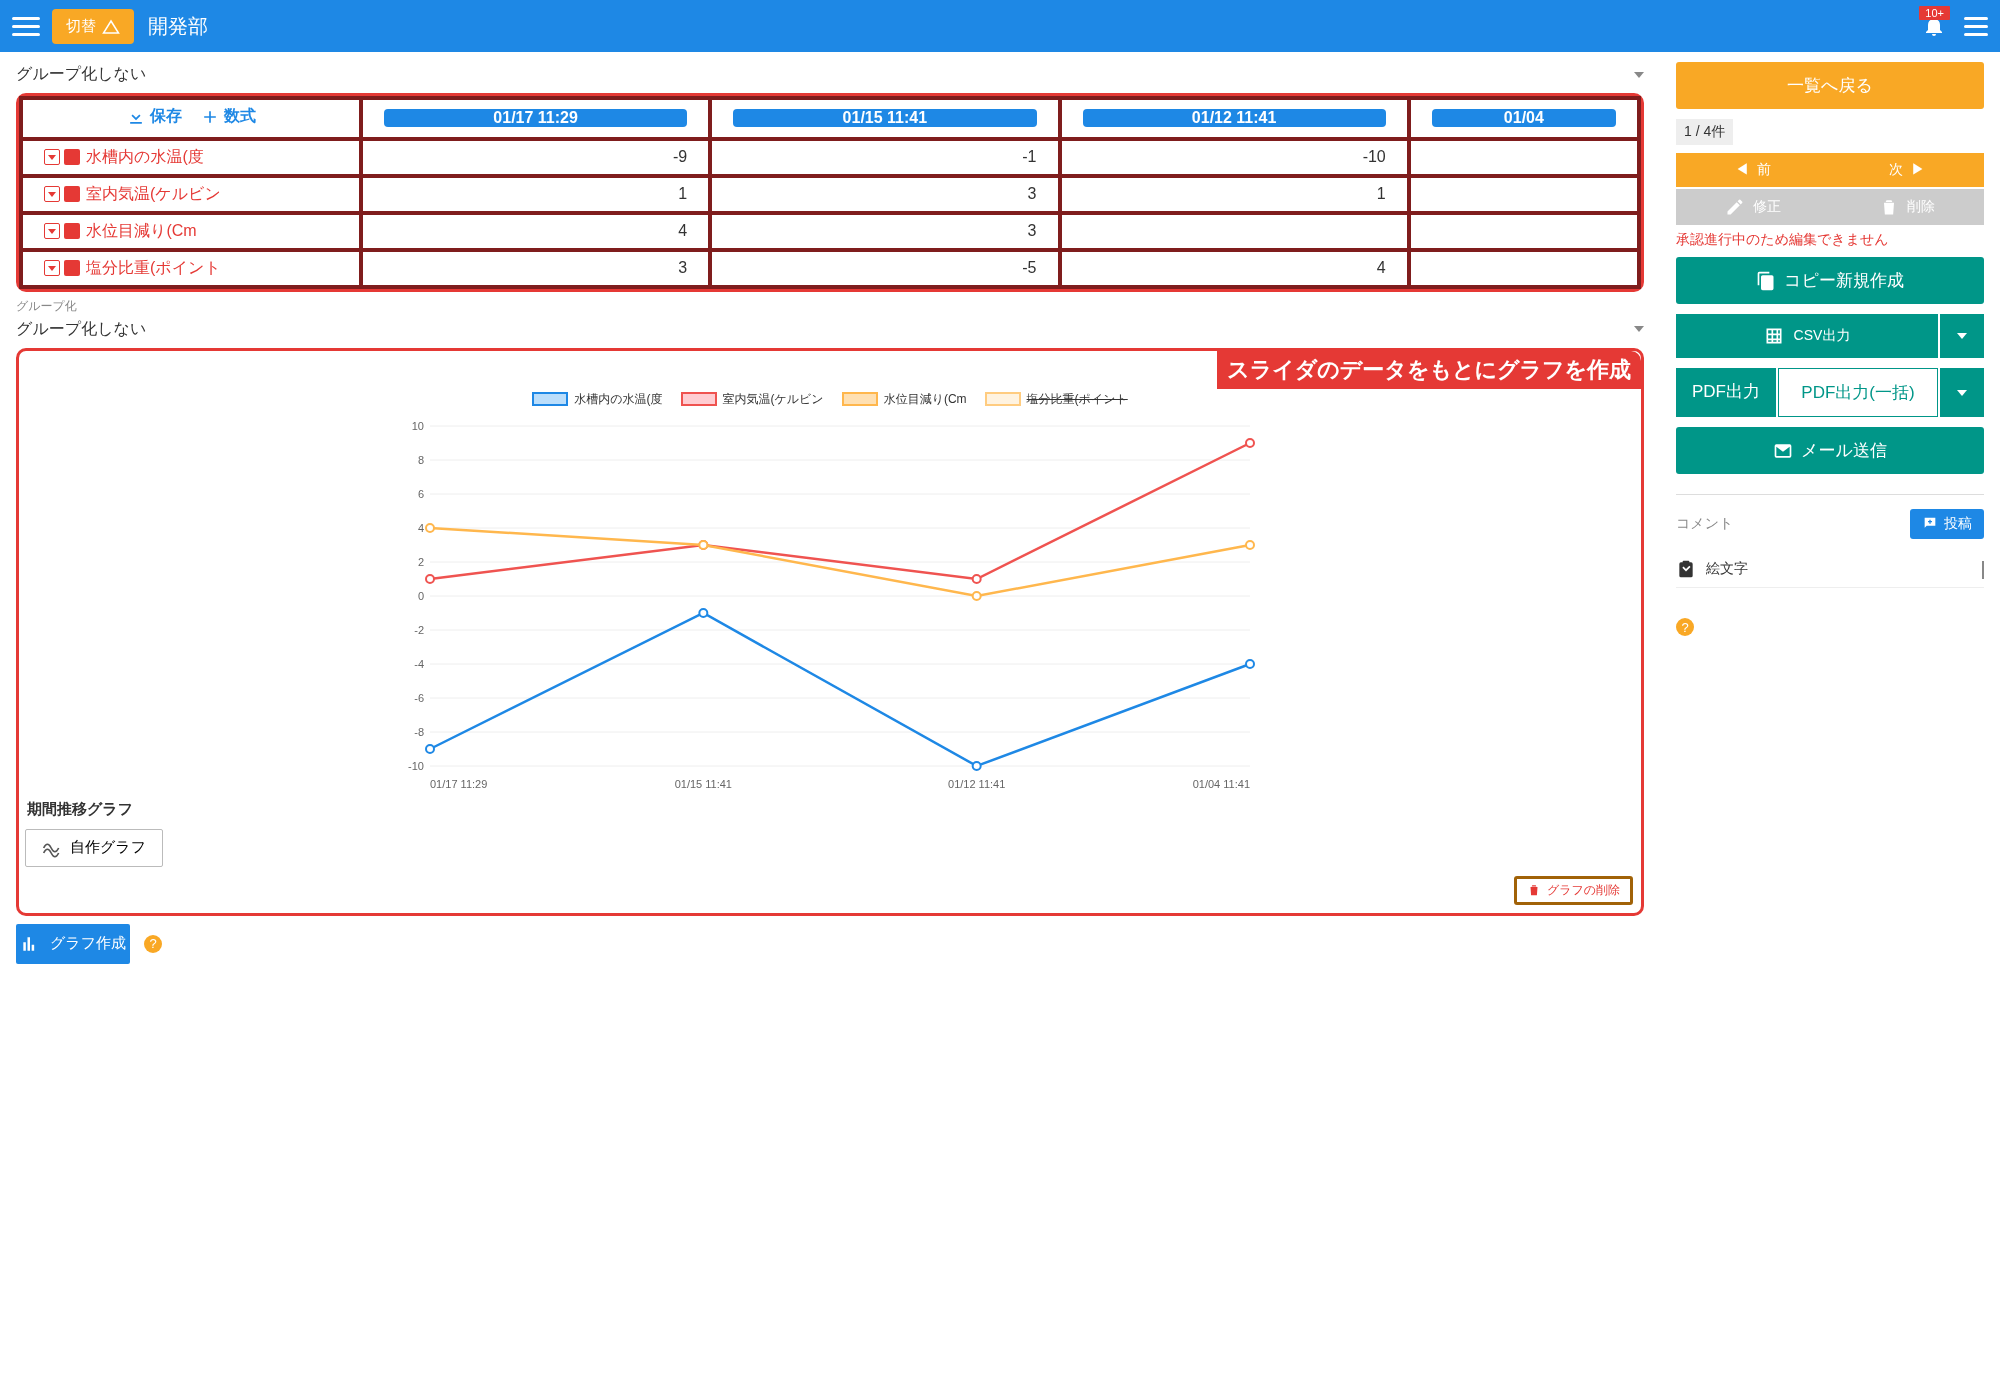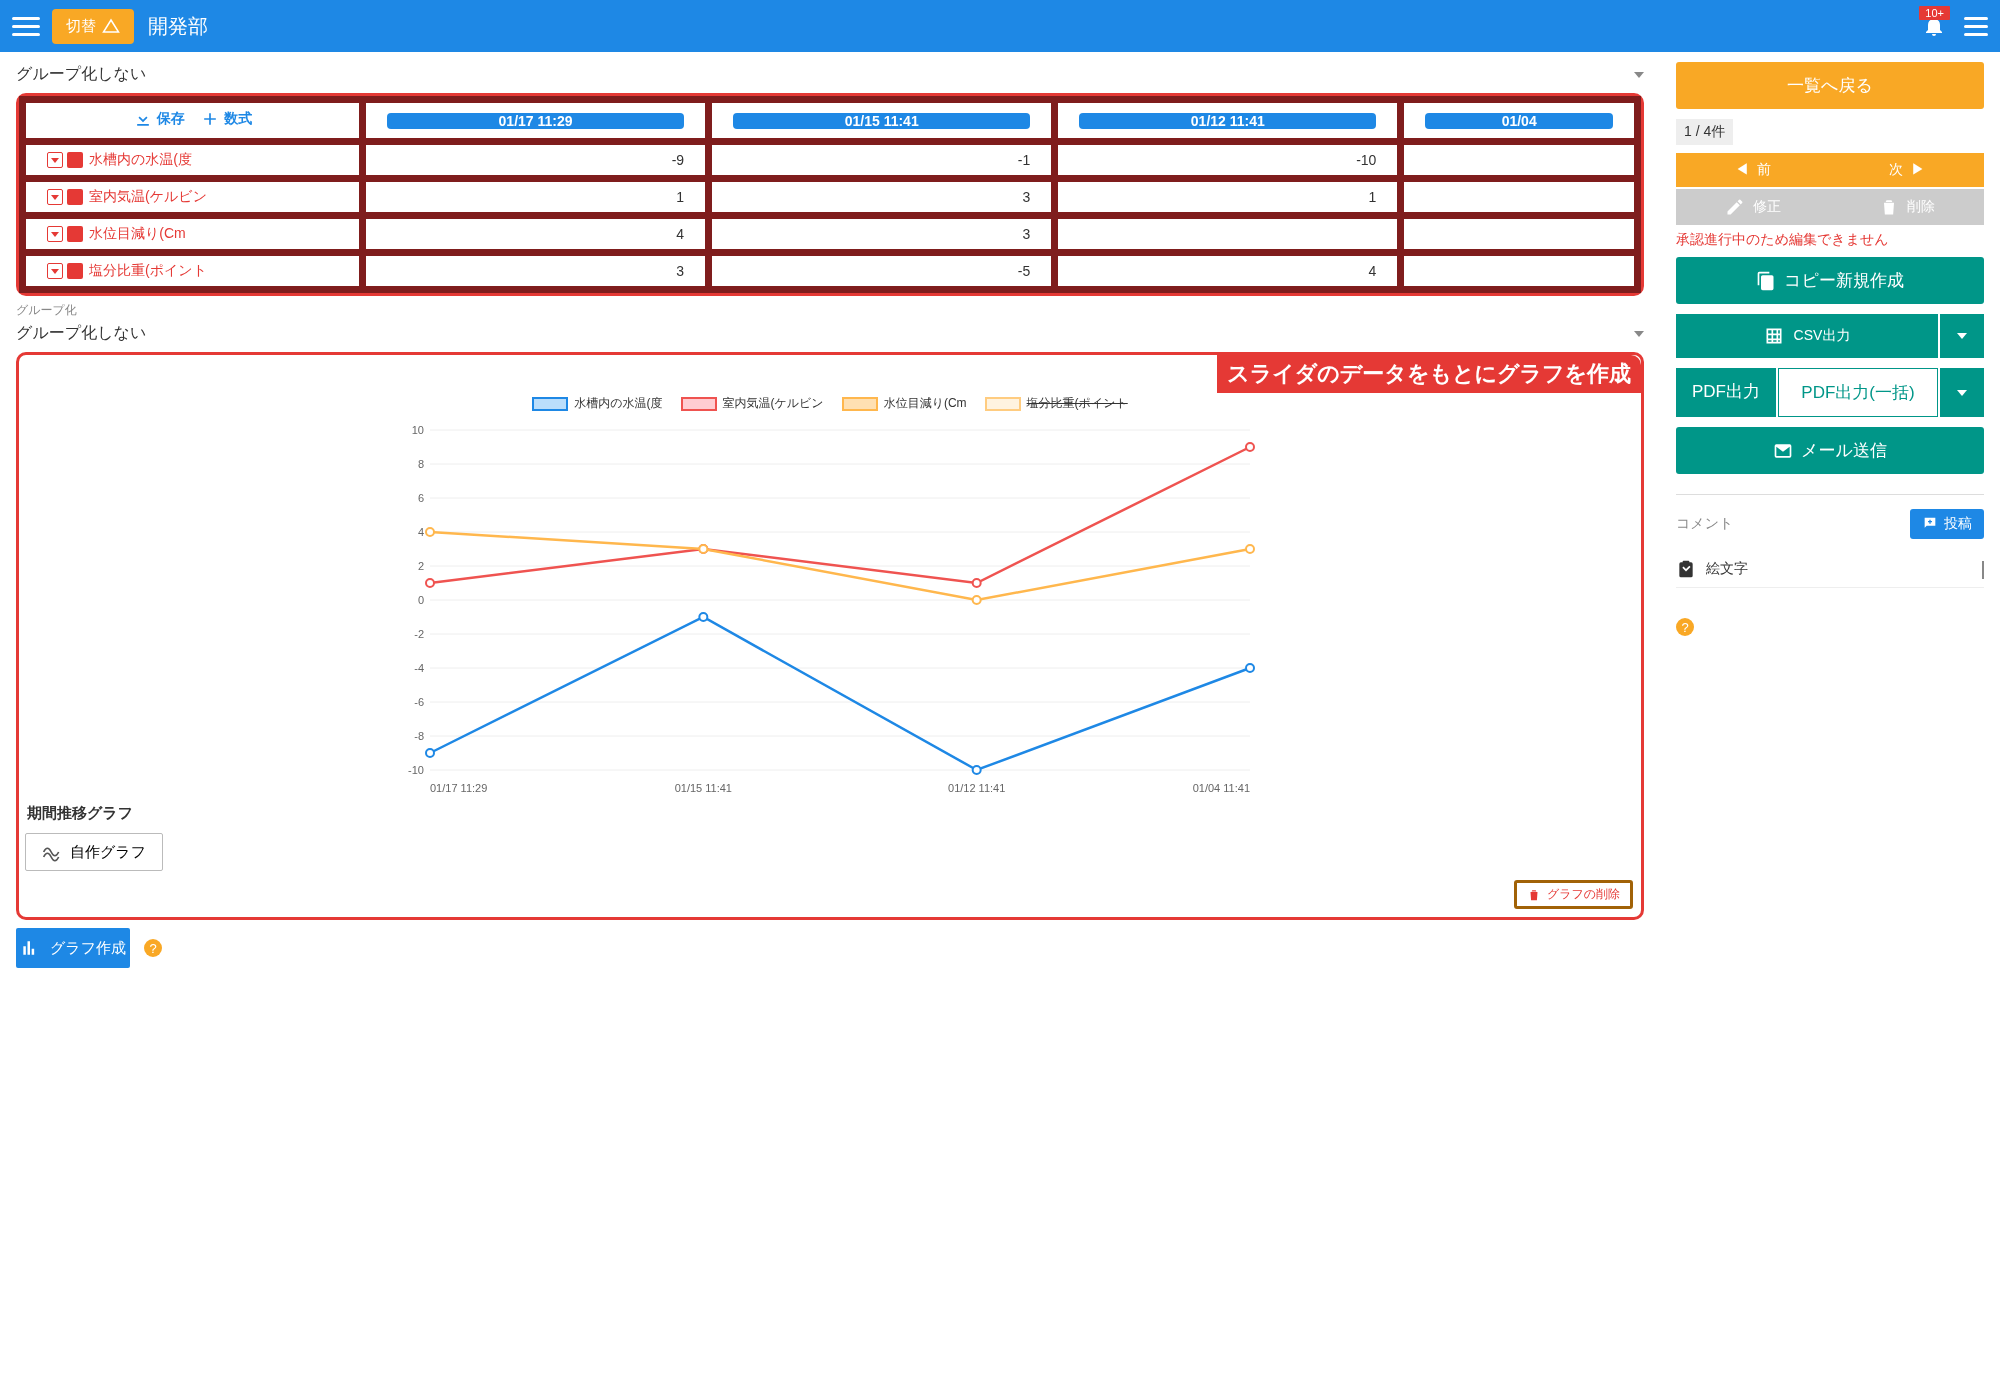--- a/index.html
+++ b/index.html
@@ -2,21 +2,21 @@
 <html><head>
 <meta charset="utf-8">
 <style>
 * { box-sizing: border-box; margin: 0; padding: 0; }
 body { font-family: -apple-system, "Hiragino Sans", sans-serif; font-size: 14px; background: #fff; color: #333; }
 
 
 .app-header { height: 52px; background: #1e88e5; display: flex; align-items: center; padding: 0 12px; color: #fff; }
 .hamburger { width: 28px; height: 28px; display: flex; flex-direction: column; justify-content: center; gap: 5px; cursor: pointer; }
 .hamburger span { height: 3px; background: #fff; border-radius: 2px; }
-.switch-btn { background: #f9a825; color: #fff; padding: 8px 14px; margin-left: 12px; border-radius: 4px; font-size: 15px; display: flex; align-items: center; gap: 6px; }
+.switch-btn { background: #f9a825; color: #fff; padding: 8px 14px; margin-left: 12px; border-radius: 4px; font-size: 15px; display: flex; align-items: flex-end; gap: 6px; }
 .switch-btn svg { width: 18px; height: 18px; }
 .header-title { font-size: 20px; margin-left: 14px; font-weight: 400; }
 .header-right { margin-left: auto; display: flex; align-items: center; gap: 18px; position: relative; }
 .bell-badge { position: absolute; top: -8px; right: 38px; background: #e53935; color: #fff; font-size: 11px; padding: 1px 6px; border-radius: 1px; }
 .bell-icon, .right-hamburger { width: 24px; height: 24px; cursor: pointer; }
 
 .layout { display: flex; }
 .main-col { flex: 1; padding: 8px 16px 16px 16px; min-width: 0; }
 .side-col { width: 340px; padding: 10px 16px; }
 
@@ -27,21 +27,21 @@
 
 .group-label { font-size: 12px; color: #888; margin-top: 6px; }
 .group-select { font-size: 16px; color: #333; padding: 4px 0 8px; display: flex; align-items: center; justify-content: space-between; }
 .group-select .caret { width: 0; height: 0; border-left: 5px solid transparent; border-right: 5px solid transparent; border-top: 6px solid #888; }
 
 
 .red-box { border: 3px solid #e53935; border-radius: 10px; padding: 0; position: relative; }
 
 
 .data-table { width: 100%; border-collapse: collapse; }
-.data-table th, .data-table td { border: 7px solid #7f1d1d; padding: 6px 21px; font-size: 14px; }
+.data-table th, .data-table td { border: 4px solid #7f1d1d; padding: 6px 21px; font-size: 16px; }
 .th-actions { text-align: center; background: #fff; }
 .save-link, .formula-link { color: #1e88e5; display: inline-flex; align-items: center; gap: 4px; }
 .date-th { background: #1e88e5; color: #fff; border-radius: 4px; text-align: center; }
 .row-label { color: #e53935; }
 .row-label .sq { display: inline-block; width: 16px; height: 16px; border: 1px solid #e53935; vertical-align: middle; margin-right: 4px; position: relative; border-radius: 2px; }
 .row-label .sq::after { content: ''; position: absolute; left: 3px; top: 5px; border-left: 4px solid transparent; border-right: 4px solid transparent; border-top: 5px solid #e53935; }
 .row-label .grid-icon { display: inline-block; width: 16px; height: 16px; background: #e53935; vertical-align: middle; margin-right: 6px; border-radius: 2px; }
 .num-cell { text-align: right; }
 
 

